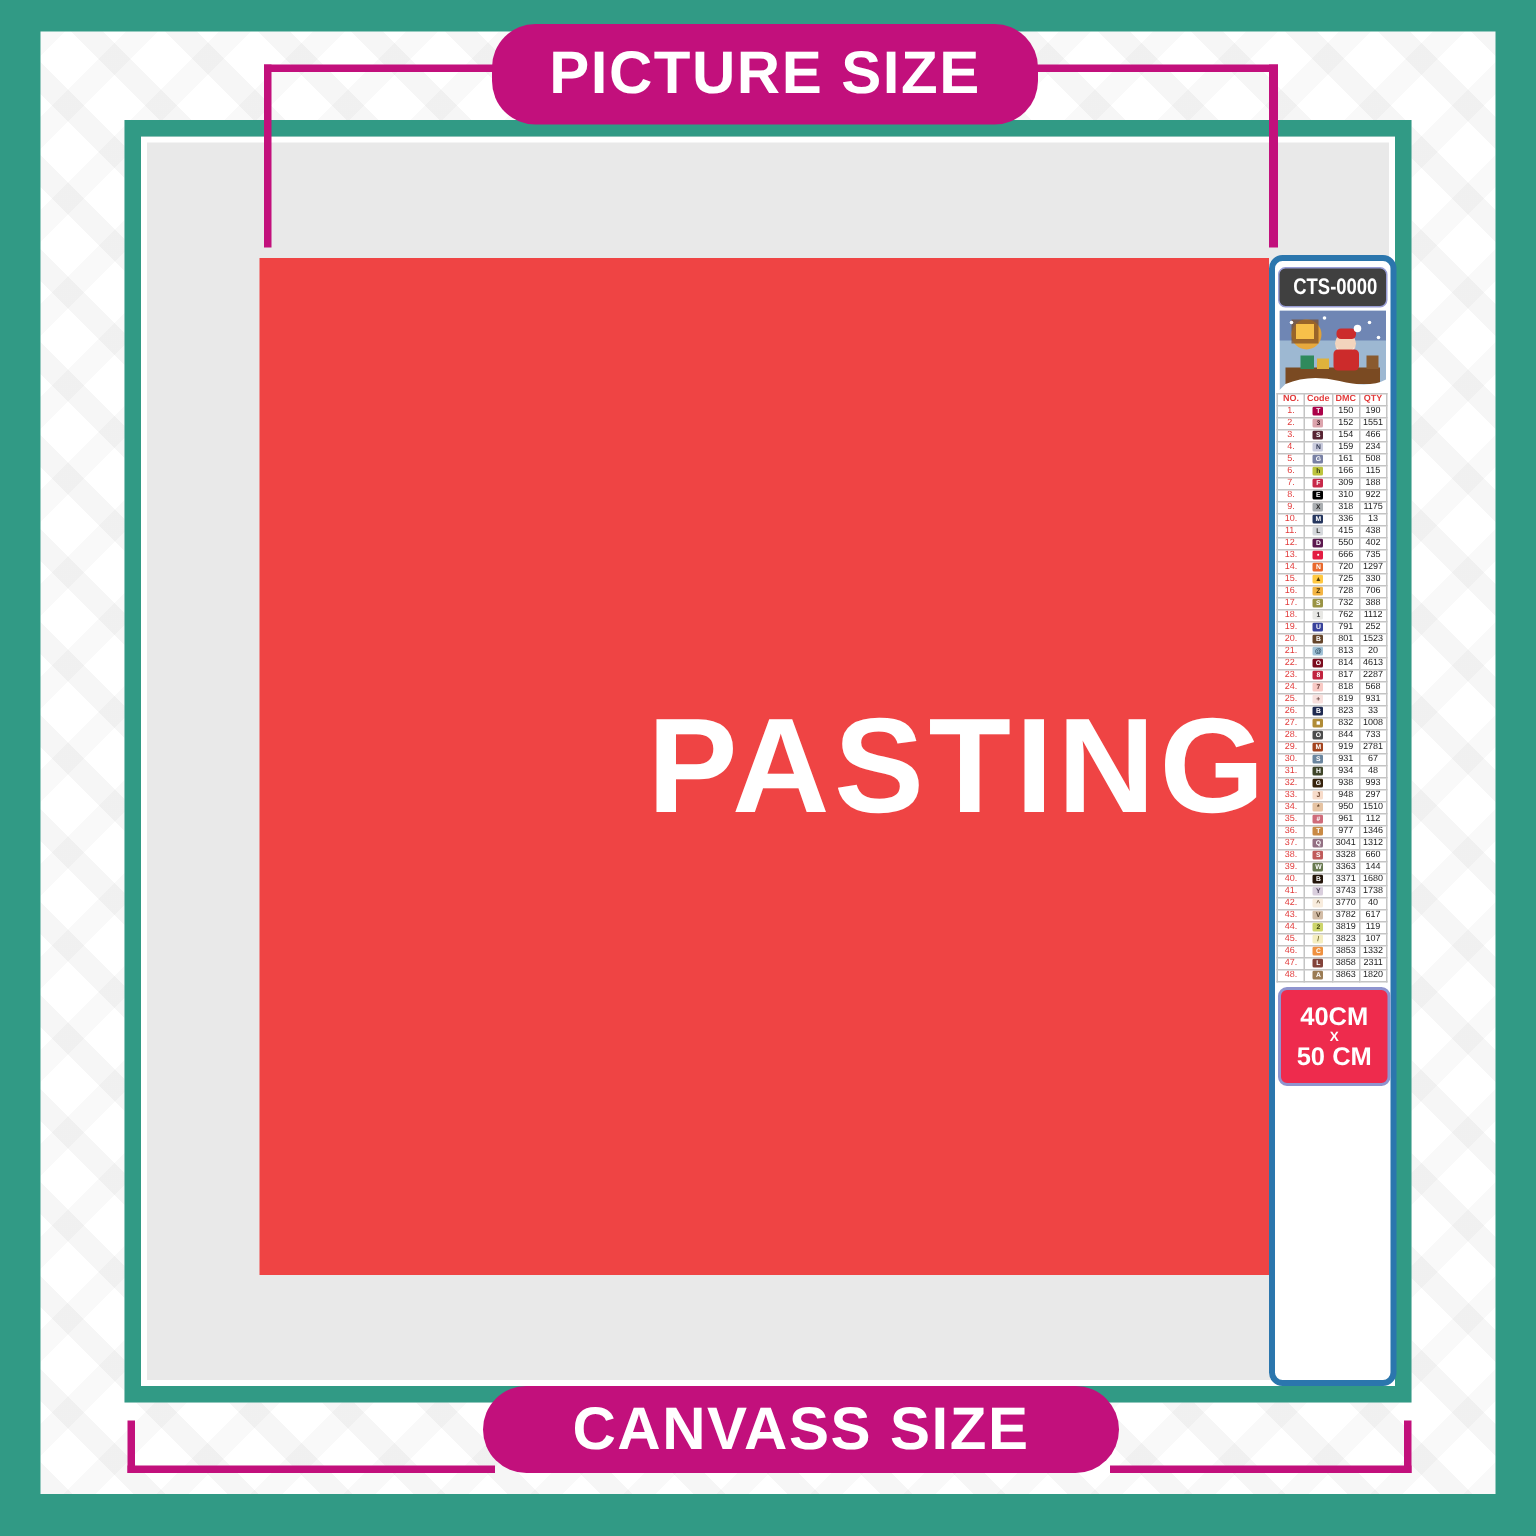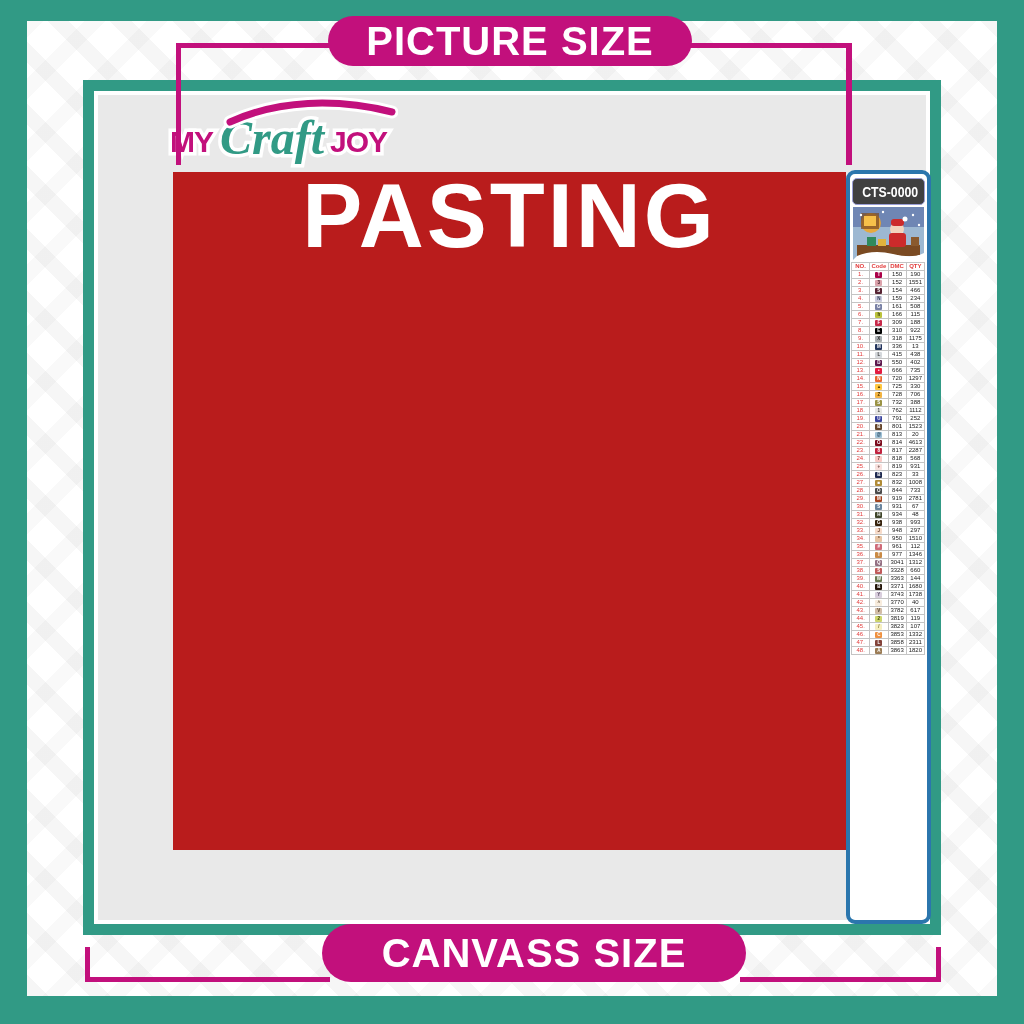--- a/index.html
+++ b/index.html
@@ -11,22 +11,22 @@
     background-image:
       repeating-linear-gradient(45deg, rgba(0,0,0,0.035) 0 15px, transparent 15px 44px),
       repeating-linear-gradient(-45deg, rgba(0,0,0,0.025) 0 15px, transparent 15px 44px);}
 
   
   .inner-frame{position:absolute;left:83px;top:80px;width:858px;height:855px;z-index:2;
     background:#e9e9e9;border:11px solid #319a85;box-sizing:border-box;
     box-shadow:inset 0 0 0 4px #ffffff;}
 
   
-  .pasting{position:absolute;left:173px;top:172px;width:673px;height:678px;background:#b91c1c;z-index:3;
-    display:flex;flex-direction:column;align-items:center;justify-content:flex-start;}
+  .pasting{position:absolute;left:173px;top:172px;width:673px;height:678px;background:#ef4444;z-index:3;
+    display:flex;flex-direction:row;align-items:center;justify-content:flex-end;}
   .pasting .line{color:#ffffff;font-weight:bold;font-size:90px;letter-spacing:3px;line-height:0.98;text-align:center;}
 
   
   .strip{position:absolute;left:846px;top:170px;width:85px;height:754px;z-index:3;box-sizing:border-box;
     background:#ffffff;border:4px solid #2b76ad;border-radius:9px;}
   .cts{position:absolute;left:2px;top:4px;width:71px;height:25px;background:#404040;border:1px solid #9a9ed6;
     border-radius:5px;display:flex;align-items:center;justify-content:flex-end;}
   .cts span{color:#fff;font-weight:bold;font-size:15px;transform:scaleX(0.82);white-space:nowrap;}
   .thumb{position:absolute;left:3px;top:33px;width:71px;height:53px;}
 
@@ -42,48 +42,39 @@
     border-radius:6px;display:flex;flex-direction:column;align-items:center;justify-content:center;color:#fff;font-weight:bold;}
   .size-label .big{font-size:17px;line-height:18px;letter-spacing:0;}
   .size-label .sep{font-size:9px;line-height:9px;}
 
   
   .mline{position:absolute;background:#c2107c;z-index:4;}
 
   
   .pill{position:absolute;background:#c2107c;border-radius:29px;display:flex;align-items:center;justify-content:center;z-index:5;}
   .pill span{color:#ffffff;font-weight:bold;font-size:40px;letter-spacing:1px;white-space:nowrap;}
-  .pill-top{left:328px;top:16px;width:364px;height:50px;}
+  .pill-top{left:328px;top:16px;width:364px;height:67px;}
   .pill-bottom{left:322px;top:924px;width:424px;height:58px;}
 
   
   .logo{position:absolute;left:168px;top:92px;width:230px;height:80px;z-index:4;}
 </style>
 </head>
 <body>
 
 <div class="stage">
 
   <div class="paper"></div>
 
   <div class="inner-frame"></div>
 
   <div class="pasting">
     <div class="line">PASTING</div>
   </div>
 
-  <div class="logo">
-    <svg width="230" height="80" viewBox="0 0 230 80">
-      <text x="2" y="60" font-family="Liberation Sans, sans-serif" font-size="30" font-weight="bold" fill="#c2107c" stroke="#ffffff" stroke-width="7" paint-order="stroke" letter-spacing="-1">MY</text>
-      <text x="52" y="62" font-family="Liberation Serif, serif" font-style="italic" font-size="48" font-weight="bold" fill="#319a85" stroke="#ffffff" stroke-width="7" paint-order="stroke">Craft</text>
-      <path d="M62,30 C110,8 168,6 224,20" fill="none" stroke="#ffffff" stroke-width="13" stroke-linecap="round"></path>
-      <path d="M62,30 C110,8 168,6 224,20" fill="none" stroke="#c2107c" stroke-width="7" stroke-linecap="round"></path>
-      <text x="162" y="60" font-family="Liberation Sans, sans-serif" font-size="30" font-weight="bold" fill="#c2107c" stroke="#ffffff" stroke-width="7" paint-order="stroke" letter-spacing="-1">JOY</text>
-    </svg>
-  </div>
 
   <div class="strip">
     <div class="cts">
       <span>CTS-0000</span>
     </div>
 
     <svg class="thumb" viewBox="0 0 71 53">
       <rect x="0" y="0" width="71" height="53" fill="#9db8d2"></rect>
       <rect x="0" y="0" width="71" height="20" fill="#6f86b4"></rect>
       <circle cx="18" cy="16" r="10" fill="#f5a623" opacity="0.85"></circle>
@@ -399,20 +390,25 @@
           </tr>
           <tr>
             <td class="no">48.</td>
             <td><span class="sym" style="background: rgb(155, 124, 85); color: rgb(255, 255, 255);">A</span></td>
             <td class="val">3863</td>
             <td class="val">1820</td>
           </tr>
         </tbody>
     </table>
 
+    <div class="size-label">
+      <div class="big">40CM</div>
+      <div class="sep">X</div>
+      <div class="big">50 CM</div>
+    </div>
   </div>
 
   <div class="mline" style="left:176px;top:43px;width:157px;height:5px;"></div>
   <div class="mline" style="left:688px;top:43px;width:164px;height:5px;"></div>
   <div class="mline" style="left:176px;top:43px;width:5px;height:122px;"></div>
   <div class="mline" style="left:846px;top:43px;width:6px;height:122px;"></div>
 
   <div class="mline" style="left:85px;top:977px;width:245px;height:5px;"></div>
   <div class="mline" style="left:740px;top:977px;width:201px;height:5px;"></div>
   <div class="mline" style="left:85px;top:947px;width:5px;height:35px;"></div>

